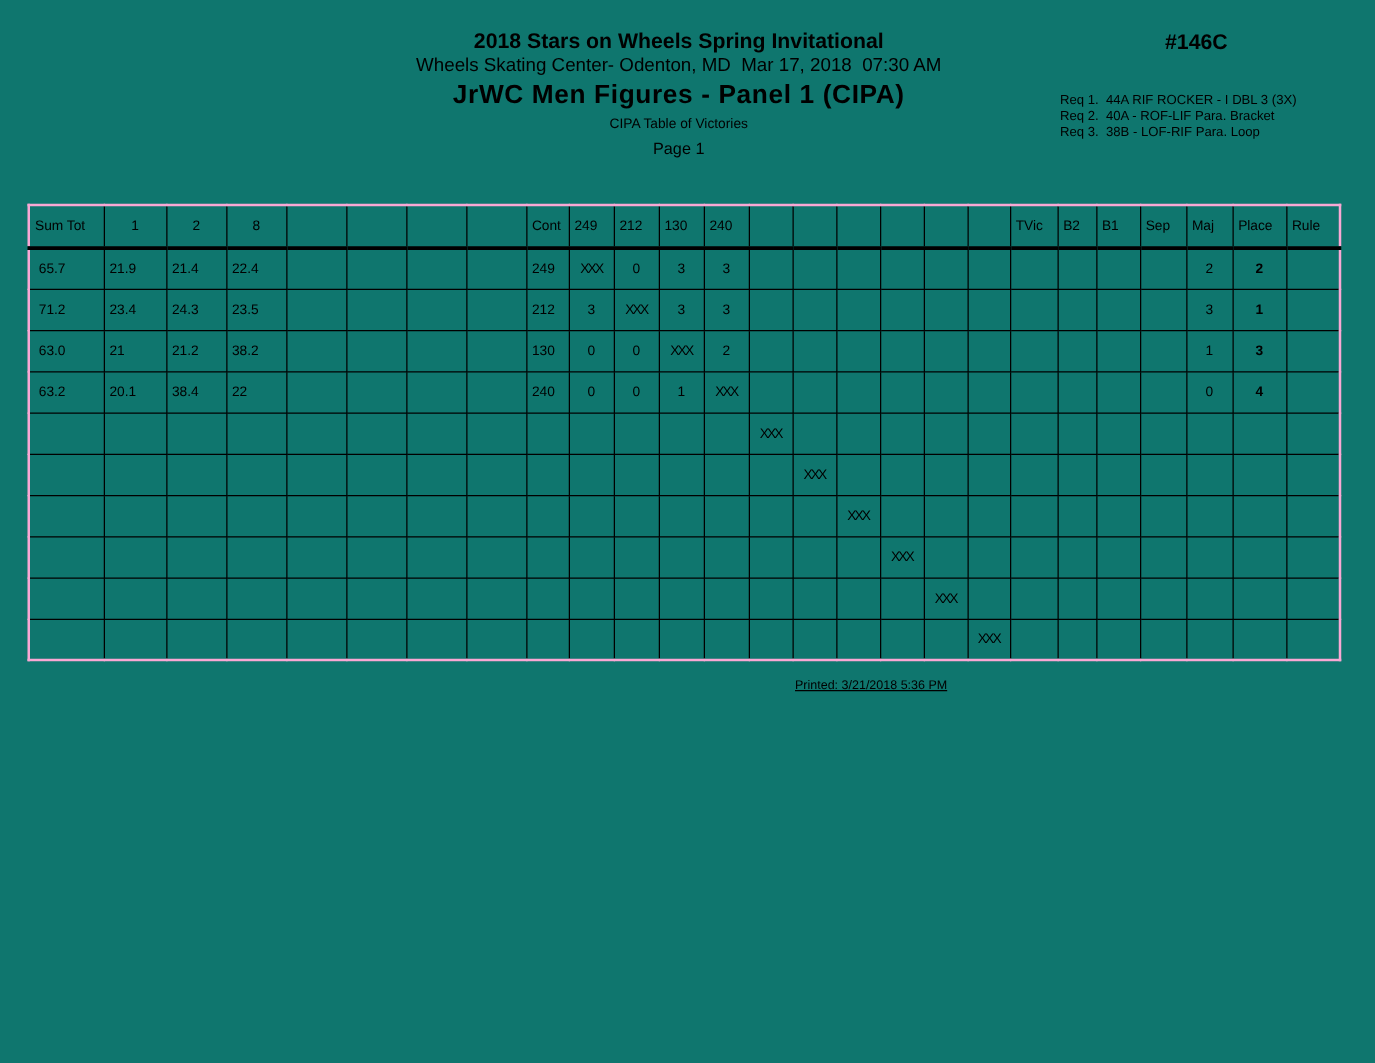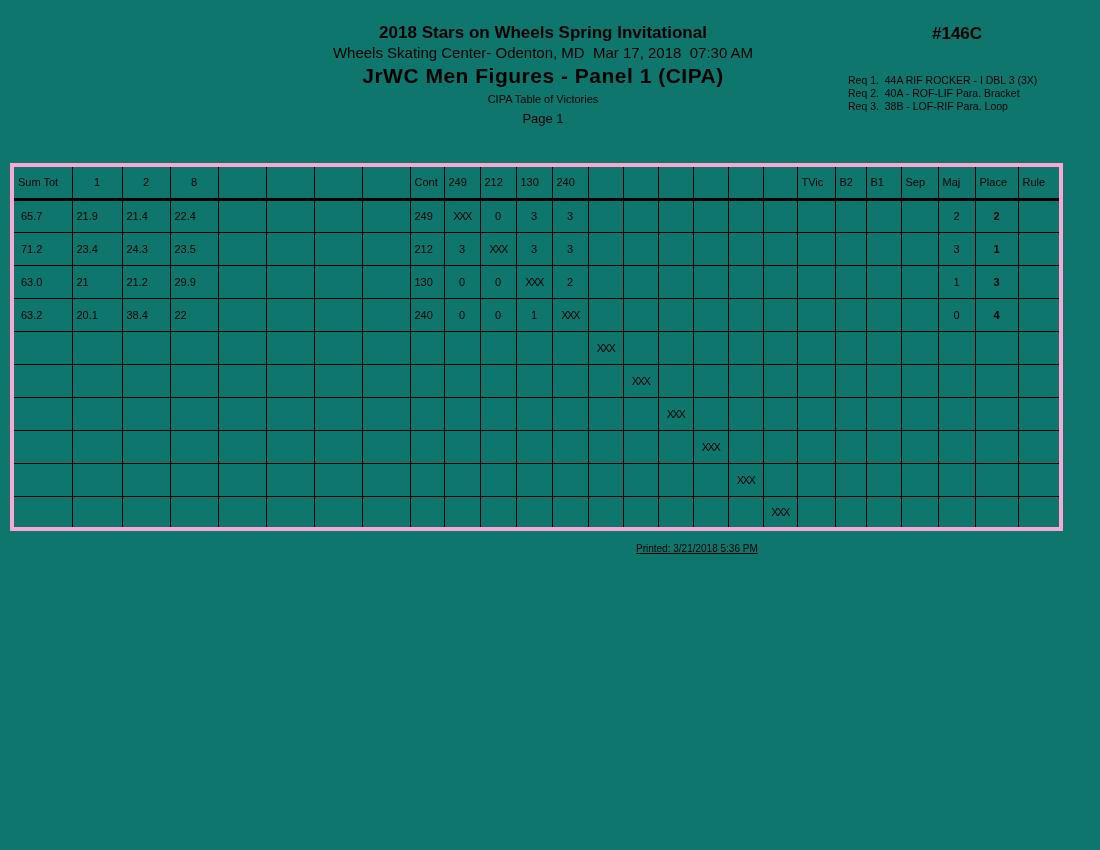--- a/index.html
+++ b/index.html
@@ -71,24 +71,24 @@
     left: 848px;
     font-size: 10.5px;
     line-height: 13px;
     white-space: pre;
   }
 
   
   table.tov {
     position: absolute;
     top: 163px;
-    left: 10px;
+    left: 22px;
     border-collapse: collapse;
     table-layout: fixed;
-    border: 4px solid #f9a8d4;
+    border: 2px solid #f9a8d4;
   }
   table.tov td {
     border: 1px solid #000;
     font-size: 11px;
     padding: 0 0 0 4px;
     vertical-align: middle;
     overflow: hidden;
     white-space: nowrap;
   }
   table.tov thead tr { height: 34px; }
@@ -245,21 +245,21 @@
           <td></td>
           <td></td>
           <td>3</td>
           <td>1</td>
           <td></td>
         </tr>
         <tr>
           <td>63.0</td>
           <td>21</td>
           <td>21.2</td>
-          <td>29.9</td>
+          <td>38.2</td>
           <td></td>
           <td></td>
           <td></td>
           <td></td>
           <td>130</td>
           <td>0</td>
           <td>0</td>
           <td class="xxx">XXX</td>
           <td>2</td>
           <td></td>

